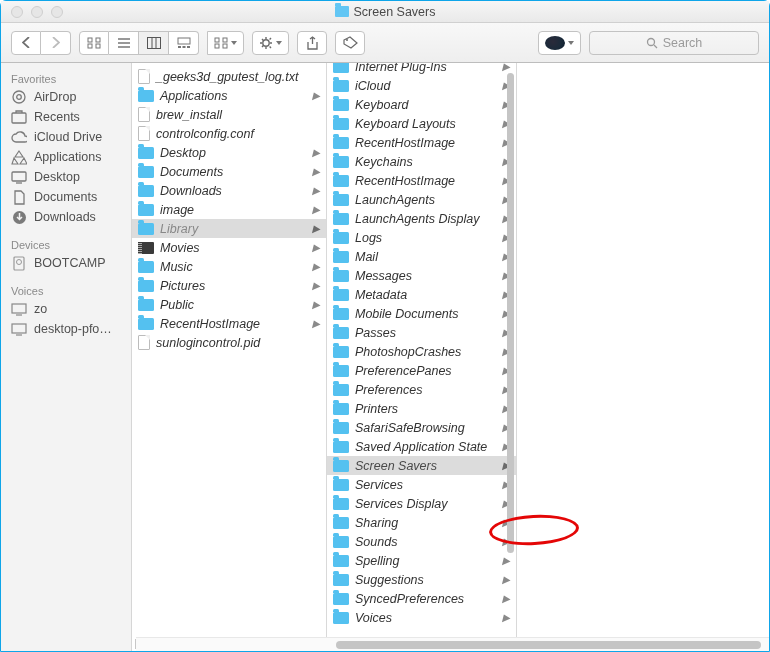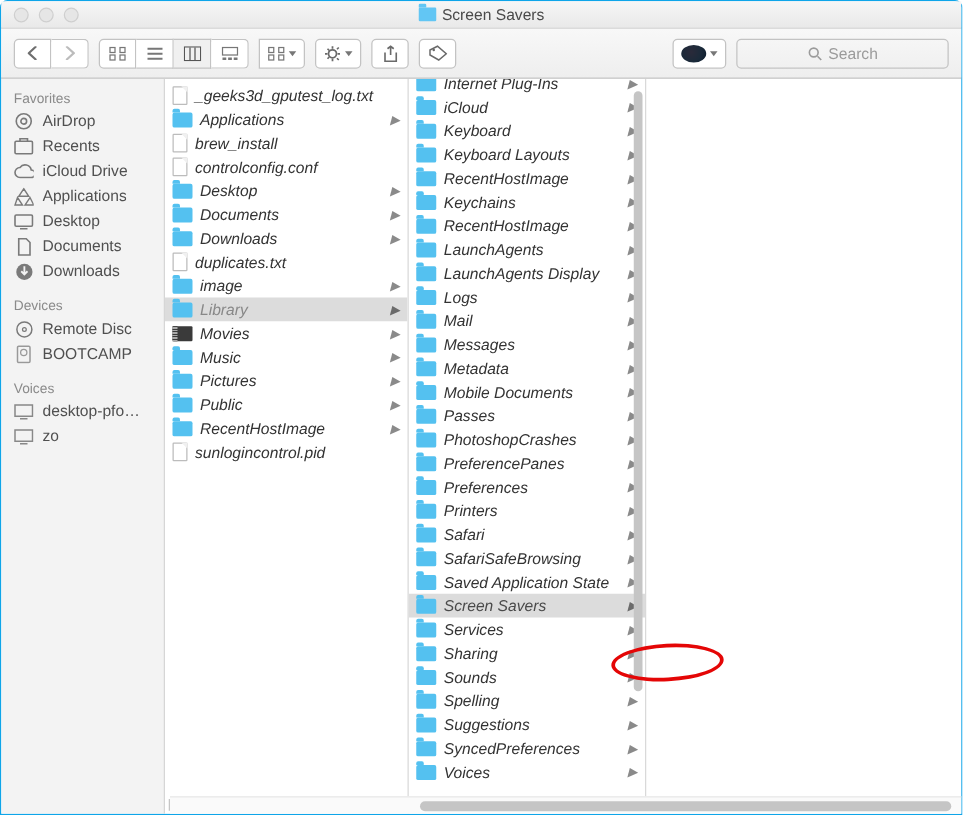--- a/index.html
+++ b/index.html
@@ -237,55 +237,46 @@
               <circle cx="7.5" cy="7.5" r="6.5" fill="#7a7a7a"></circle>
               <path d="M7.5 3v6M5 7l2.5 2.5L10 7" stroke="#f3f3f3" stroke-width="1.5" fill="none"></path>
             </svg>
           </span>
           <span class="lbl">Downloads</span>
         </div>
         <div style="height: 8px;"></div>
         <div class="sec-label">Devices</div>
         <div class="sb-item">
           <span class="ic">
-            <svg width="15" height="15">
-              <circle cx="7.5" cy="7.5" r="6" fill="none" stroke="#7a7a7a" stroke-width="1.2"></circle>
-              <circle cx="7.5" cy="7.5" r="1.5" fill="none" stroke="#7a7a7a"></circle>
-            </svg>
-          </span>
-          <span class="lbl">Remote Disc</span>
-        </div>
-        <div class="sb-item">
-          <span class="ic">
             <svg width="14" height="15">
               <rect x="2" y="1" width="10" height="13" rx="1" fill="none" stroke="#999" stroke-width="1.2"></rect>
               <circle cx="7" cy="6" r="2.5" fill="none" stroke="#999"></circle>
             </svg>
           </span>
           <span class="lbl">BOOTCAMP</span>
         </div>
         <div style="height: 8px;"></div>
         <div class="sec-label">Voices</div>
         <div class="sb-item">
           <span class="ic">
             <svg width="16" height="13">
               <rect x="1" y="1" width="14" height="9" fill="none" stroke="#888" stroke-width="1.2"></rect>
               <path d="M5 12h6" stroke="#888" stroke-width="1.2"></path>
             </svg>
           </span>
-          <span class="lbl">desktop-pfo…</span>
+          <span class="lbl">zo</span>
         </div>
         <div class="sb-item">
           <span class="ic">
             <svg width="16" height="13">
               <rect x="1" y="1" width="14" height="9" fill="none" stroke="#888" stroke-width="1.2"></rect>
               <path d="M5 12h6" stroke="#888" stroke-width="1.2"></path>
             </svg>
           </span>
-          <span class="lbl">zo</span>
+          <span class="lbl">desktop-pfo…</span>
         </div>
         <div style="height: 8px;"></div>
         <div style="height: 8px;"></div>
       </div>
 
     <div class="columns">
       <div class="col" id="col1">
         <div class="row">
             <span class="file-ic"></span>
             <span class="fname">_geeks3d_gputest_log.txt</span>
@@ -312,24 +303,20 @@
             <span class="folder-ic"></span>
             <span class="fname">Documents</span>
             <span class="arrow">▶</span>
           </div>
           <div class="row">
             <span class="folder-ic"></span>
             <span class="fname">Downloads</span>
             <span class="arrow">▶</span>
           </div>
           <div class="row">
-            <span class="file-ic"></span>
-            <span class="fname">duplicates.txt</span>
-          </div>
-          <div class="row">
             <span class="folder-ic"></span>
             <span class="fname">image</span>
             <span class="arrow">▶</span>
           </div>
           <div class="row sel">
             <span class="folder-ic"></span>
             <span class="fname">Library</span>
             <span class="arrow">▶</span>
           </div>
           <div class="row">
@@ -454,41 +441,41 @@
             <span>Preferences</span>
             <span class="arrow">▶</span>
           </div>
           <div class="row">
             <span class="folder-ic"></span>
             <span>Printers</span>
             <span class="arrow">▶</span>
           </div>
           <div class="row">
             <span class="folder-ic"></span>
-            <span>Safari</span>
-            <span class="arrow">▶</span>
-          </div>
-          <div class="row">
-            <span class="folder-ic"></span>
             <span>SafariSafeBrowsing</span>
             <span class="arrow">▶</span>
           </div>
           <div class="row">
             <span class="folder-ic"></span>
             <span>Saved Application State</span>
             <span class="arrow">▶</span>
           </div>
           <div class="row sel">
             <span class="folder-ic"></span>
             <span>Screen Savers</span>
             <span class="arrow">▶</span>
           </div>
           <div class="row">
             <span class="folder-ic"></span>
             <span>Services</span>
+            <span class="arrow">▶</span>
+          </div>
+          <div class="row">
+            <span class="folder-ic"></span>
+            <span>Services Display</span>
             <span class="arrow">▶</span>
           </div>
           <div class="row">
             <span class="folder-ic"></span>
             <span>Sharing</span>
             <span class="arrow">▶</span>
           </div>
           <div class="row">
             <span class="folder-ic"></span>
             <span>Sounds</span>

